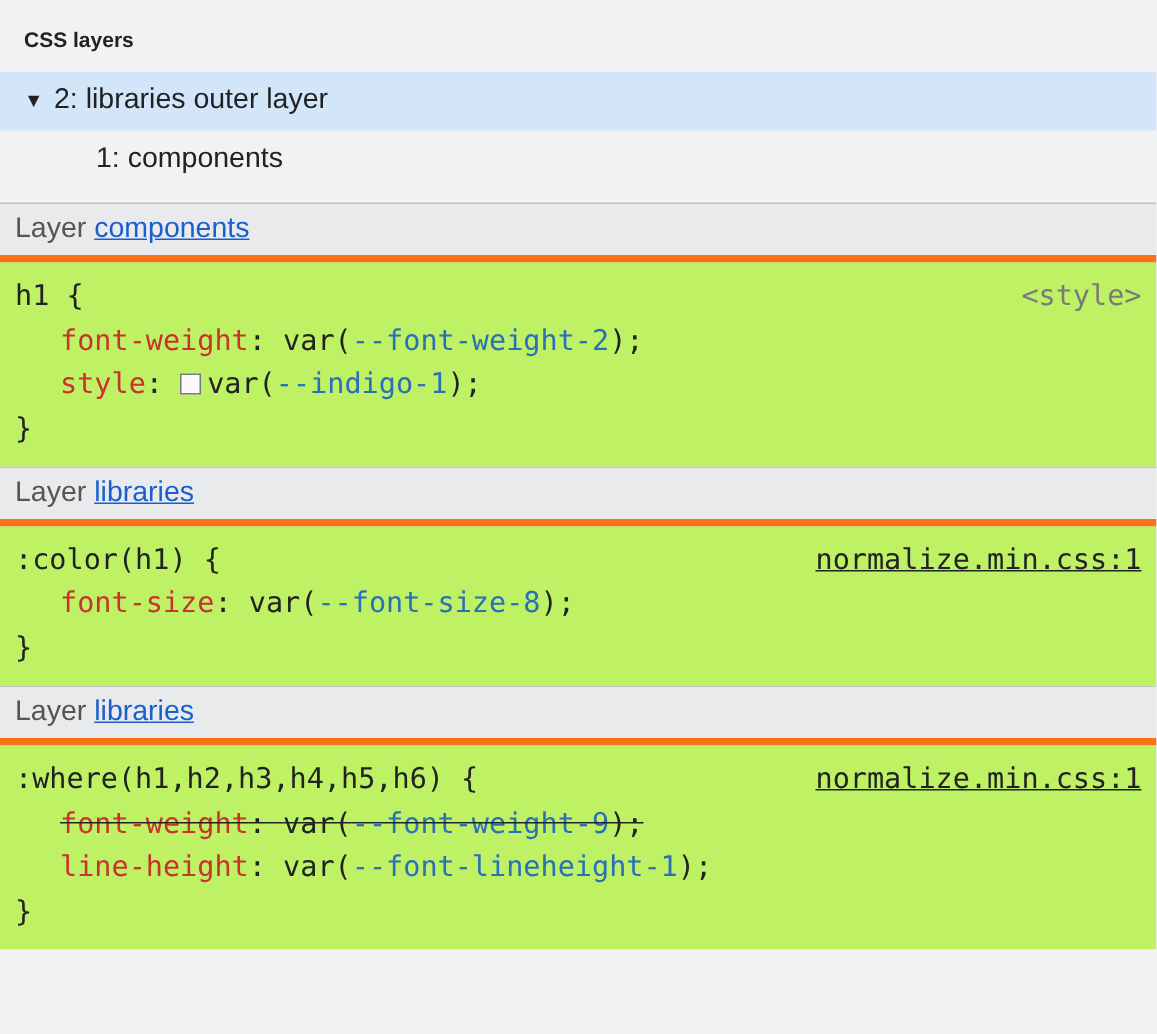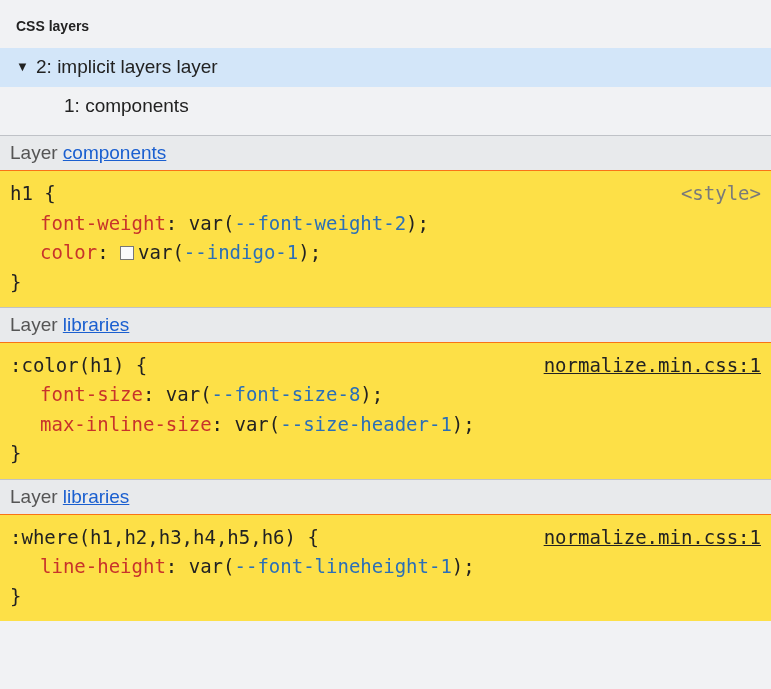--- a/index.html
+++ b/index.html
@@ -35,32 +35,32 @@
   .tree-row.indent {
     padding-left: 64px;
   }
   .twisty {
     font-size: 13px;
     width: 14px;
     display: inline-block;
   }
   .layer-hdr {
     border-top: 1px solid #bfc2c7;
-    border-bottom: 1px solid #f97316;
+    border-bottom: 5px solid #f97316;
     background: #e8eaec;
     padding: 6px 10px;
     color: #555;
     font-size: 19px;
   }
   .layer-hdr a {
     color: #1a5fd0;
     text-decoration: underline;
   }
   .rule-block {
-    background: #fde047;
+    background: #bef264;
     font-family: "SF Mono", ui-monospace, Menlo, Consolas, monospace;
     font-size: 19px;
     line-height: 1.55;
     padding: 8px 10px 10px 10px;
     position: relative;
   }
   .rule-head {
     display: flex;
     justify-content: space-between;
     align-items: baseline;
@@ -97,55 +97,55 @@
 <body>
 
 <div class="panel">
 
   <div class="section-title">CSS layers</div>
 
   <div class="tree">
     <div class="tree-row sel">
       <span class="twisty">▼</span>
       <span>
-        <span>2</span>: <span>implicit layers layer</span>
+        <span>2</span>: <span>libraries outer layer</span>
       </span>
     </div>
     <div class="tree-row indent">
       <span>
         <span>1</span>: <span>components</span>
       </span>
     </div>
   </div>
 
   <div id="layers-container">
       <div class="layer-hdr"><span>Layer </span><a href="#">components</a></div>
       <div class="rule-block">
         <div class="rule-head">
           <span>h1 {</span>
           <span class="source-tag">&lt;style&gt;</span>
         </div>
         <div class="decl"><span class="prop">font-weight</span><span class="punct">: </span><span class="var-fn">var(<span class="var-name">--font-weight-2</span>)</span><span class="punct">;</span></div>
-        <div class="decl"><span class="prop">color</span><span class="punct">: </span><span class="swatch"></span><span class="var-fn">var(<span class="var-name">--indigo-1</span>)</span><span class="punct">;</span></div>
+        <div class="decl"><span class="prop">style</span><span class="punct">: </span><span class="swatch"></span><span class="var-fn">var(<span class="var-name">--indigo-1</span>)</span><span class="punct">;</span></div>
         <div>}</div>
       </div>
       <div class="layer-hdr"><span>Layer </span><a href="#">libraries</a></div>
       <div class="rule-block">
         <div class="rule-head">
           <span>:color(h1) {</span>
           <span class="source-link">normalize.min.css:1</span>
         </div>
         <div class="decl"><span class="prop">font-size</span><span class="punct">: </span><span class="var-fn">var(<span class="var-name">--font-size-8</span>)</span><span class="punct">;</span></div>
-        <div class="decl"><span class="prop">max-inline-size</span><span class="punct">: </span><span class="var-fn">var(<span class="var-name">--size-header-1</span>)</span><span class="punct">;</span></div>
         <div>}</div>
       </div>
       <div class="layer-hdr"><span>Layer </span><a href="#">libraries</a></div>
       <div class="rule-block">
         <div class="rule-head">
           <span>:where(h1,h2,h3,h4,h5,h6) {</span>
           <span class="source-link">normalize.min.css:1</span>
         </div>
+        <div class="decl strike"><span class="prop">font-weight</span><span class="punct">: </span><span class="var-fn">var(<span class="var-name">--font-weight-9</span>)</span><span class="punct">;</span></div>
         <div class="decl"><span class="prop">line-height</span><span class="punct">: </span><span class="var-fn">var(<span class="var-name">--font-lineheight-1</span>)</span><span class="punct">;</span></div>
         <div>}</div>
       </div>
     </div>
 
 </div>
 
 </body></html>

